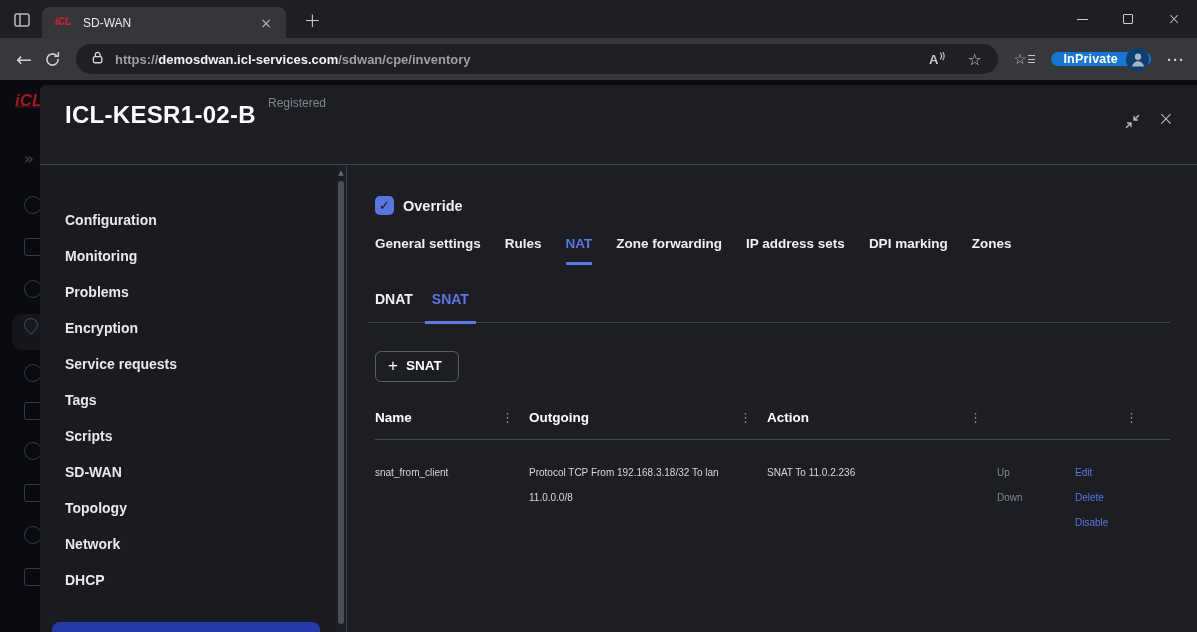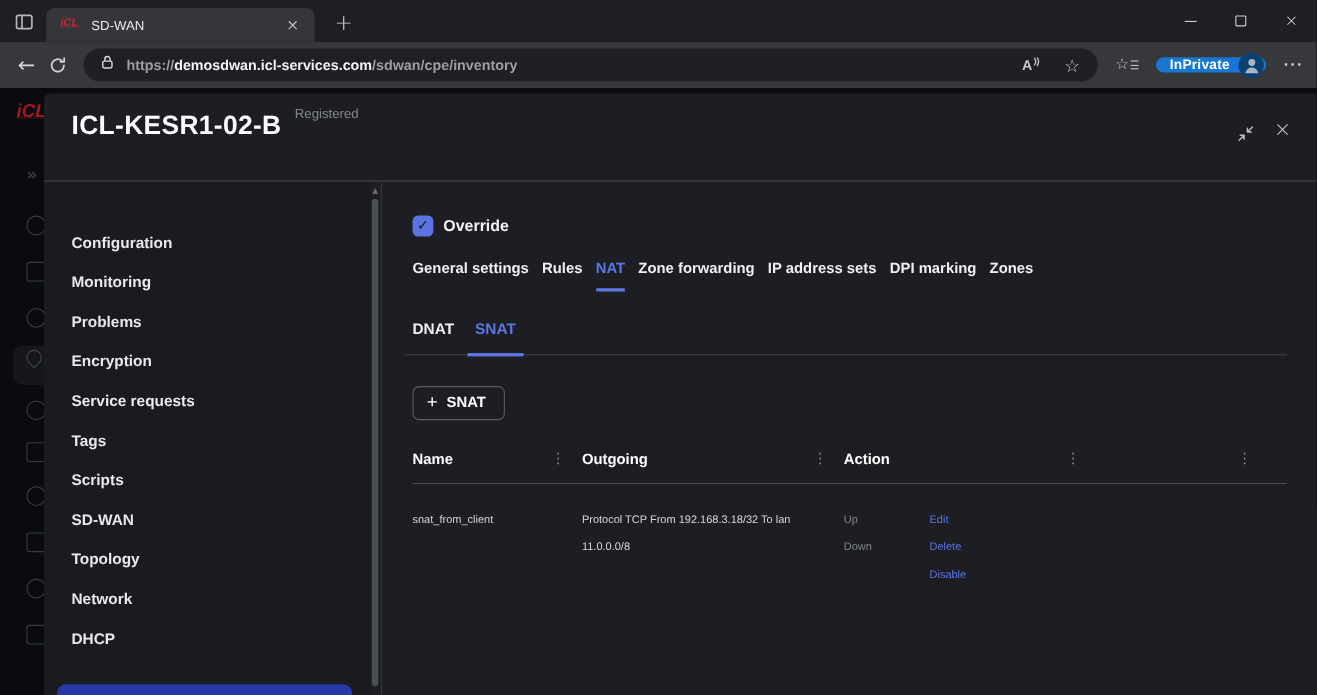--- a/index.html
+++ b/index.html
@@ -107,21 +107,21 @@
   .m-content { flex:1; border-left:1px solid #3f414a; padding:30px 27px 0 28px; }
 
   .override-row { display:flex; align-items:center; gap:9px; }
   .checkbox {
     width:19px; height:19px; border-radius:5px; background:#5b74e0;
     display:flex; align-items:center; justify-content:center;
   }
   .checkbox .chk { color:#16171b; font-size:13px; font-weight:bold; }
   .override-label { color:#f2f2f4; font-size:14.5px; font-weight:600; }
 
-  .tabs { display:flex; gap:12px; margin-top:21px; }
+  .tabs { display:flex; gap:24px; margin-top:21px; }
   .tab { color:#f0f0f2; font-size:13.5px; font-weight:700; padding-bottom:11px; border-bottom:3px solid transparent; }
   .tab.active { color:#5c77e6; border-bottom-color:#5c77e6; }
 
   .subtabs { display:flex; gap:5px; margin-top:26px; margin-left:-7px; border-bottom:1px solid #3f4149; }
   .subtab { padding:0 7px 14px 7px; color:#f0f0f2; font-size:14px; font-weight:700; border-bottom:3px solid transparent; margin-bottom:-2px; }
   .subtab.active { color:#5c77e6; border-bottom-color:#5c77e6; }
 
   .add-btn {
     margin-top:28px; display:inline-flex; align-items:center; gap:8px;
     border:1px solid #5b5d64; border-radius:6px; padding:5px 16px 7px 12px; background:transparent;
@@ -328,20 +328,21 @@
             <span class="kebab glyph">⋮</span>
           </div>
           <div class="hcell hcell-last">
             <span class="kebab glyph">⋮</span>
           </div>
         </div>
 
         <div class="trow">
           <div class="cell-name">snat_from_client</div>
           <div class="cell-out">Protocol TCP From 192.168.3.18/32 To lan 11.0.0.0/8</div>
+          <div class="cell-action">SNAT To 11.0.2.236</div>
           <div class="cell-ops">
             <div class="ops-move">
               <div>Up</div>
               <div>Down</div>
             </div>
             <div class="ops-links">
               <div class="link">Edit</div>
               <div class="link">Delete</div>
               <div class="link">Disable</div>
             </div>

